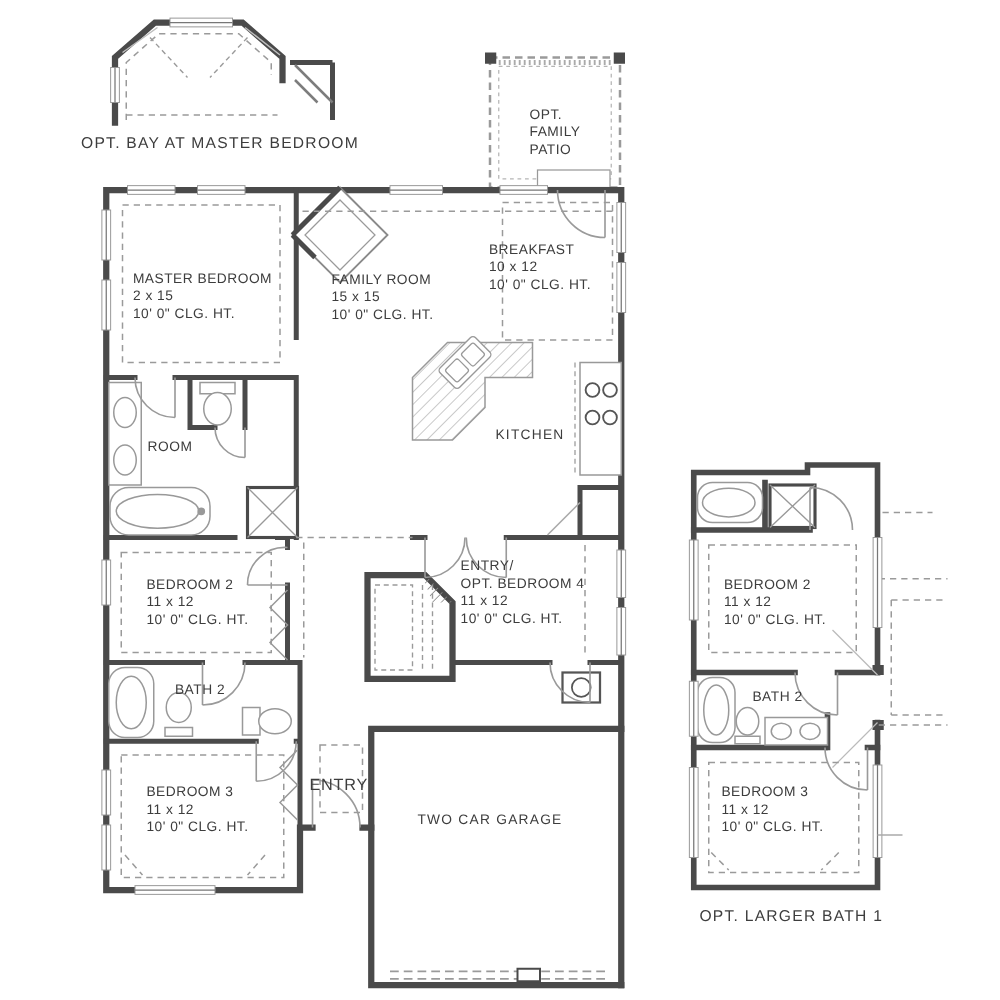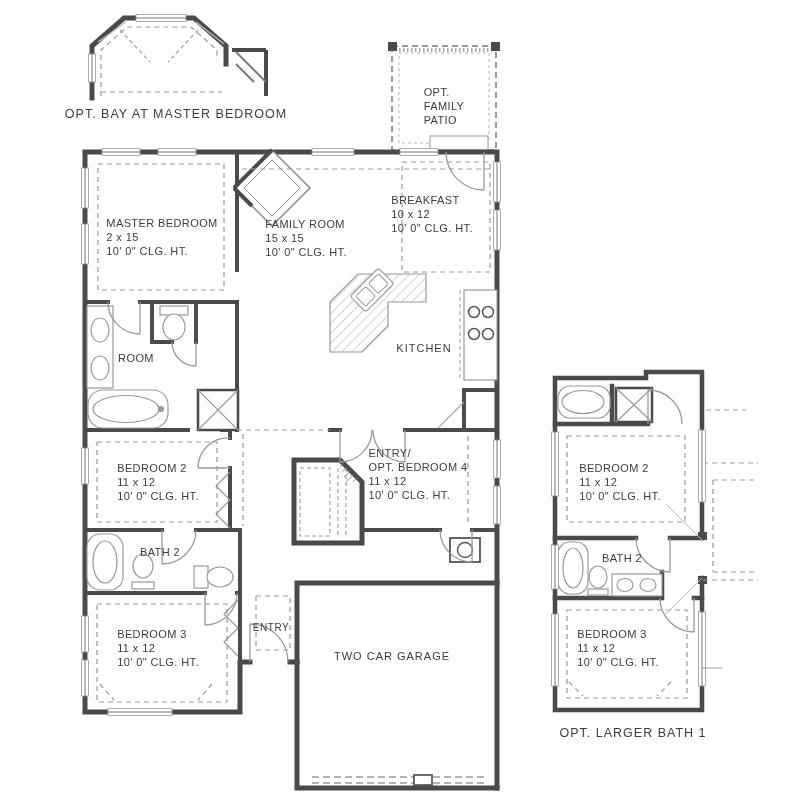--- a/index.html
+++ b/index.html
@@ -3,21 +3,21 @@
 <meta charset="utf-8">
 <style>
   html,body{margin:0;padding:0;background:#ffffff;}
   #stage{position:relative;width:800px;height:800px;background:#ffffff;overflow:hidden;
          font-family:"Liberation Sans",sans-serif;}
   #plan-svg{position:absolute;left:0;top:0;}
   .room-label{position:absolute;transform:translate(-50%,-50%);text-align:left;
       font-size:11px;line-height:14px;color:#3d3d3d;letter-spacing:.4px;white-space:nowrap;}
   .caption{position:absolute;transform:translate(-50%,-50%);
       font-size:12.5px;color:#3d3d3d;letter-spacing:1px;white-space:nowrap;}
-  .small{font-size:10px;letter-spacing:.6px;}
+  .small{font-size:13px;letter-spacing:.6px;}
   .spread{letter-spacing:1px;}
 </style>
 </head>
 <body>
 
 <div id="stage">
 
 <svg id="plan-svg" width="800" height="800" viewBox="0 0 800 800">
   <defs>
     <pattern id="hatch" width="7" height="7" patternUnits="userSpaceOnUse" patternTransform="rotate(45)">

